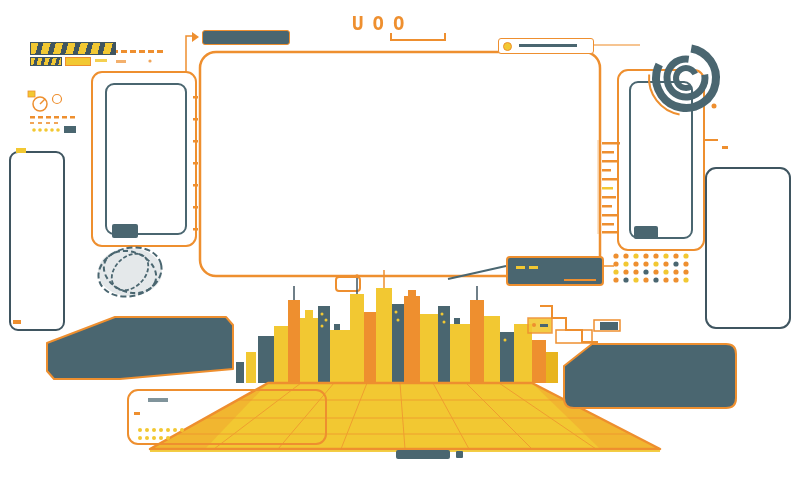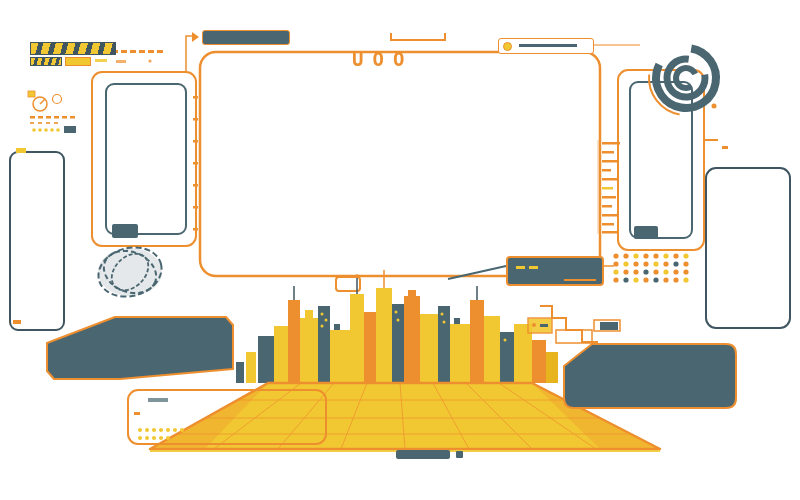--- a/index.html
+++ b/index.html
@@ -14,21 +14,21 @@
 
   
   .f-or{fill:var(--orange);} .f-ye{fill:var(--yellow);}
   .f-yd{fill:var(--yellow-deep);} .f-sl{fill:var(--slate);}
   .f-wh{fill:#ffffff;} .f-no{fill:none;}
   .s-or{stroke:var(--orange);} .s-ye{stroke:var(--yellow);} .s-sl{stroke:var(--slate);}
   .s-sd{stroke:var(--slate-dark);} 
 
   .logo{left:352px;top:12px;width:120px;color:var(--orange);
         font-family:"DejaVu Sans Mono","Liberation Mono",monospace;
-        font-size:19px;font-weight:bold;letter-spacing:9px;margin-top:36px;}
+        font-size:19px;font-weight:bold;letter-spacing:9px;}
   .logo-underline{left:390px;top:33px;width:52px;height:6px;
         border-bottom:2px solid var(--orange);border-left:2px solid var(--orange);
         border-right:2px solid var(--orange);}
 
   .hazard-bar{left:30px;top:42px;width:84px;height:11px;border:1px solid var(--slate-dark);
         background:repeating-linear-gradient(105deg,var(--yellow) 0 7px,var(--slate-dark) 7px 12px);}
   .hazard-chip-a{left:30px;top:57px;width:30px;height:7px;border:1px solid var(--slate-dark);
         background:repeating-linear-gradient(105deg,var(--yellow) 0 4px,var(--slate-dark) 4px 7px);}
   .hazard-chip-b{left:65px;top:57px;width:24px;height:7px;background:var(--yellow);
         border:1px solid var(--orange);}

